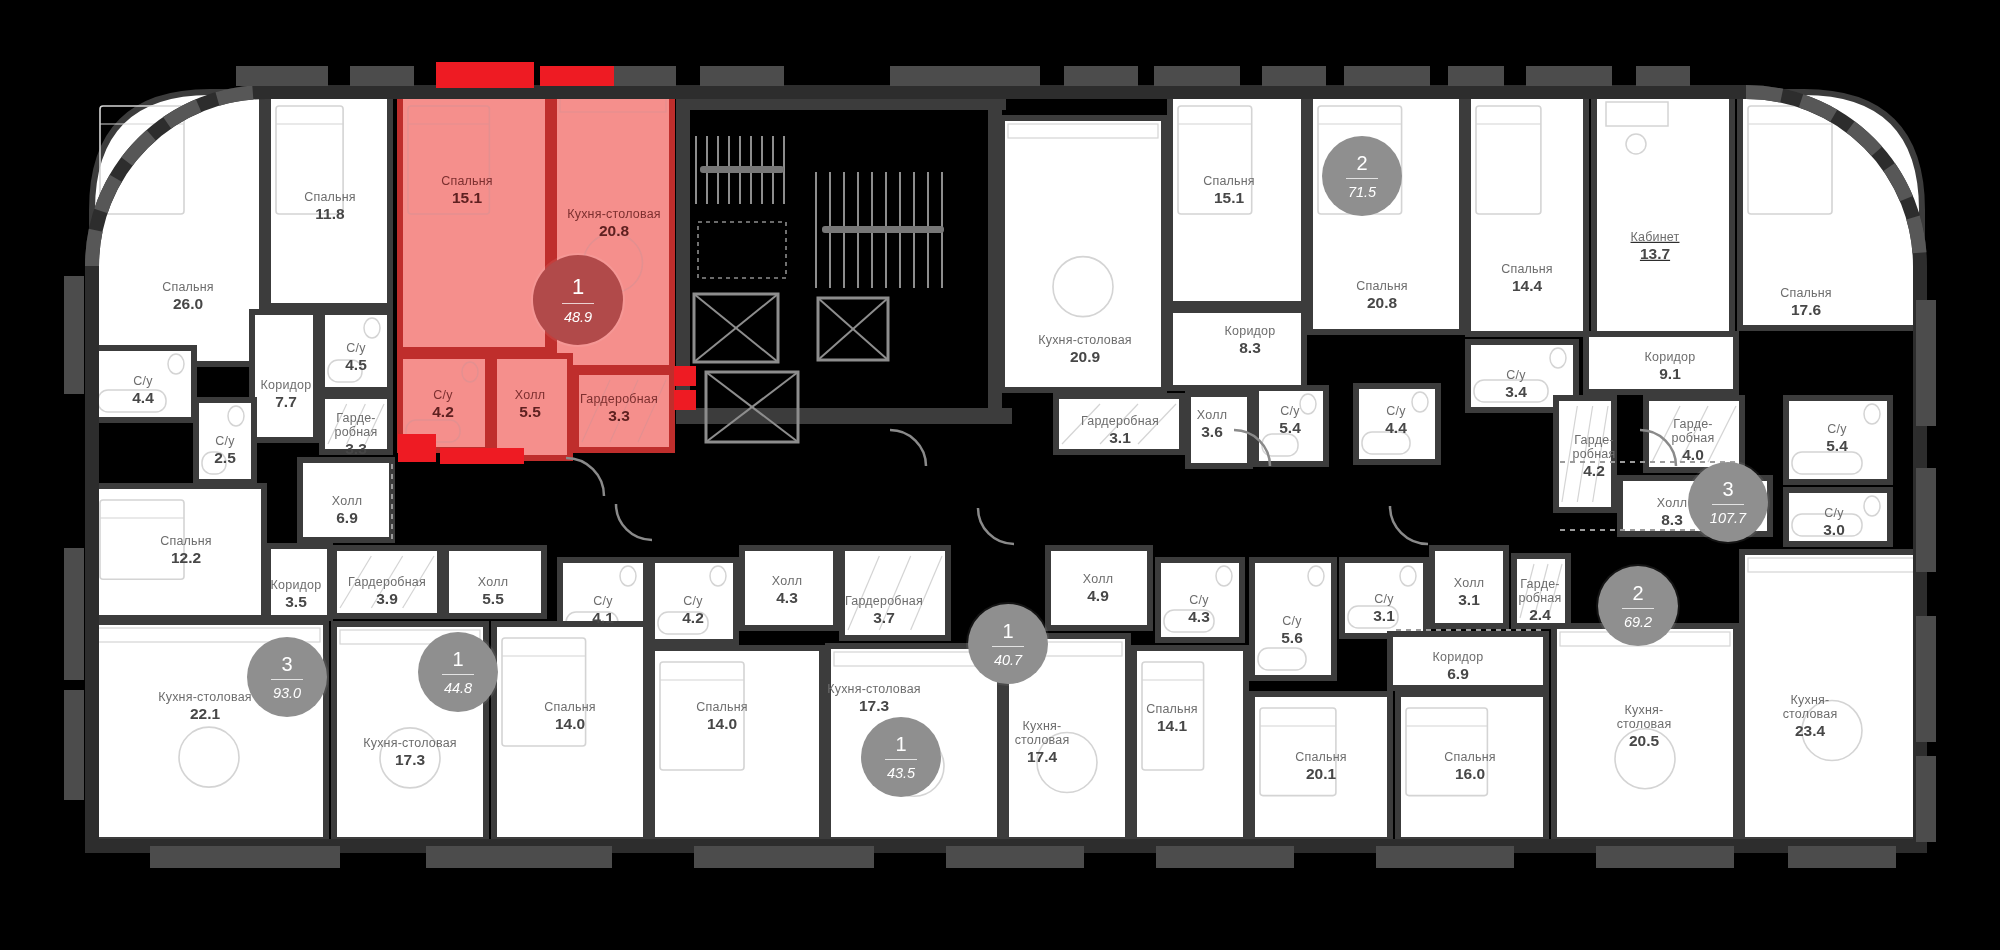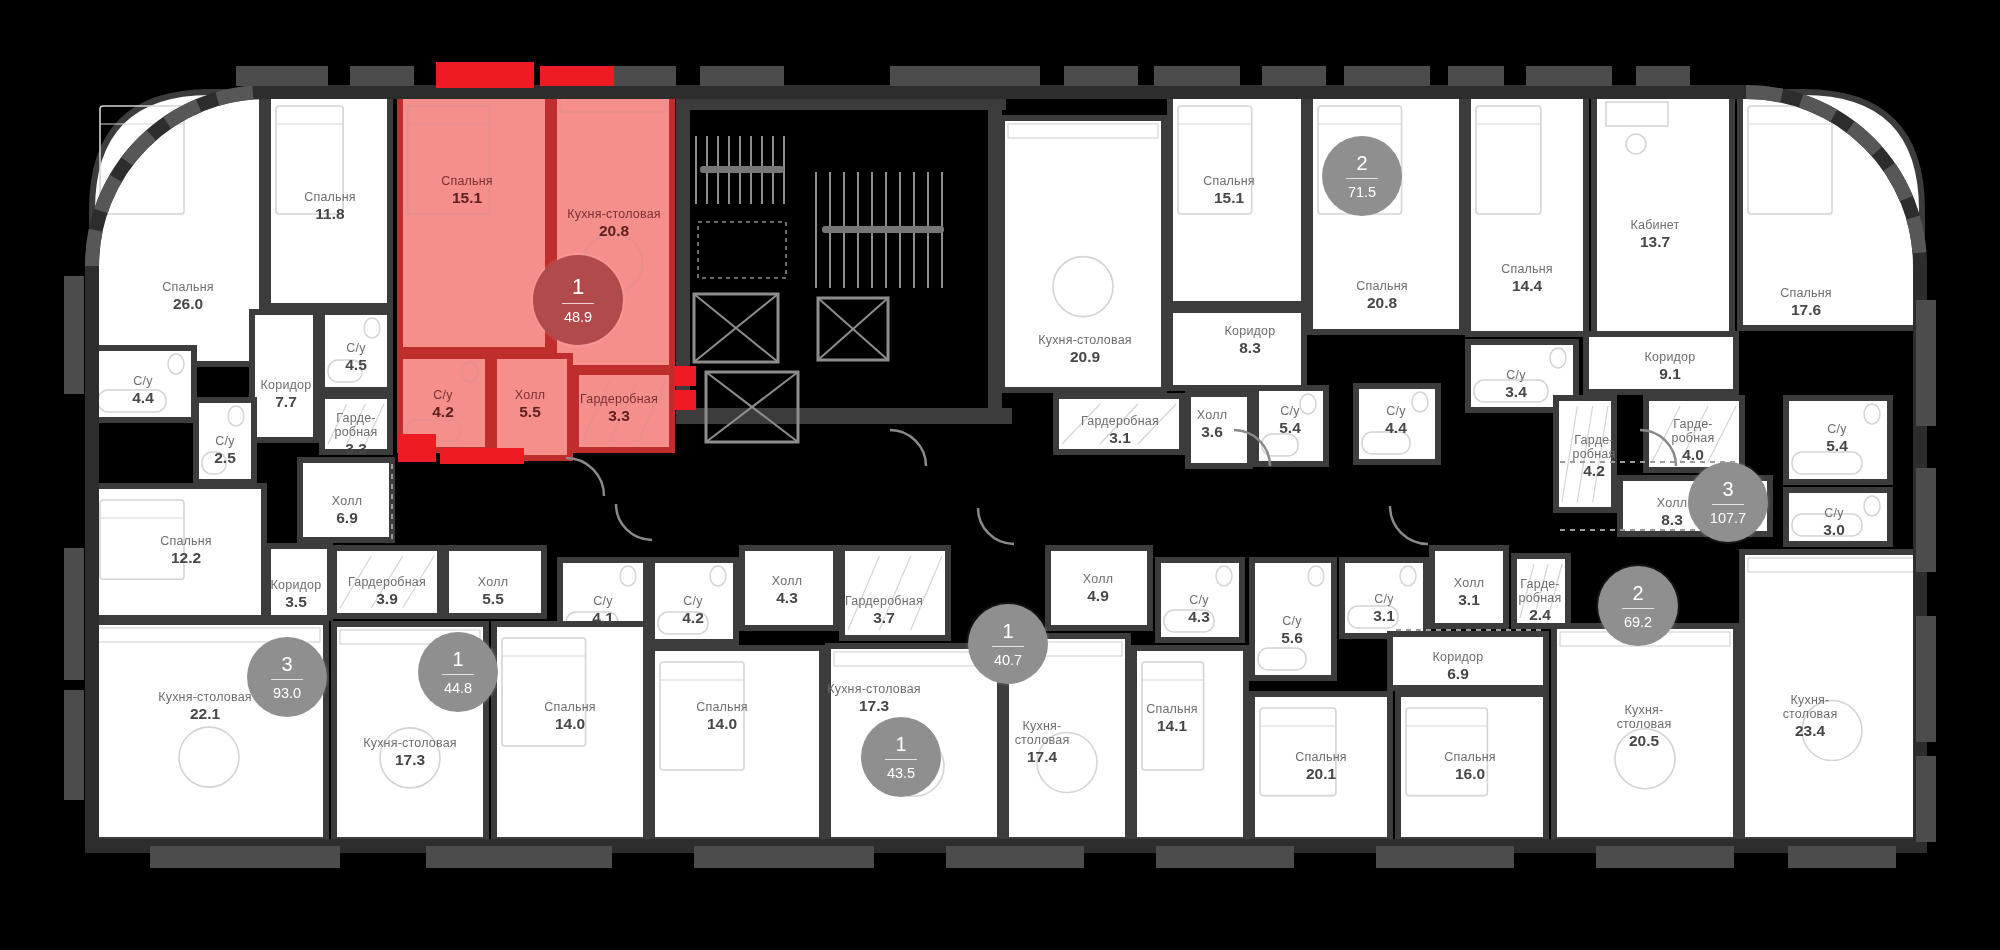--- a/index.html
+++ b/index.html
@@ -12,21 +12,21 @@
               white-space:pre-line;line-height:1.12;max-width:136px;pointer-events:none;}
   .room-name{display:block;font-size:12.5px;color:#6d6d6d;letter-spacing:.2px;margin-top:20px;}
   .room-area{display:block;font-size:15.5px;font-weight:700;color:#474747;margin-top:1px;}
   .hl-label .room-name{color:#7c2f2f;}
   .hl-label .room-area{color:#5e2020;}
   .badge{position:absolute;transform:translate(-50%,-50%);width:80px;height:80px;border-radius:50%;
          display:flex;flex-direction:column;align-items:center;justify-content:center;color:#fff;cursor:pointer;
          box-shadow:0 0 0 2px rgba(255,255,255,0.08);}
   .badge-rooms{font-size:20px;line-height:1;}
   .badge-div{width:32px;height:1px;background:rgba(255,255,255,.75);margin:5px 0;}
-  .badge-area{font-size:14.5px;}
+  .badge-area{font-size:14.5px;font-style:italic;}
   .badge.hl{width:90px;height:90px;}
   .badge.hl .badge-rooms{font-size:22px;}
 </style>
 </head>
 <body>
 
 <div class="plan-wrap">
   <svg id="plan-svg" viewBox="0 0 2000 950" width="2000" height="950">
     <g id="apartments-layer">
         <g>
@@ -334,21 +334,21 @@
       <div class="room-label" style="left: 1469px; top: 582px;"><span class="room-name">Холл</span><span class="room-area">3.1</span></div>
       <div class="room-label" style="left: 1540px; top: 590px;"><span class="room-name">Гарде-
 робная</span><span class="room-area">2.4</span></div>
       <div class="room-label" style="left: 1458px; top: 656px;"><span class="room-name">Коридор</span><span class="room-area">6.9</span></div>
       <div class="room-label" style="left: 1321px; top: 756px;"><span class="room-name">Спальня</span><span class="room-area">20.1</span></div>
       <div class="room-label" style="left: 1470px; top: 756px;"><span class="room-name">Спальня</span><span class="room-area">16.0</span></div>
       <div class="room-label" style="left: 1644px; top: 716px;"><span class="room-name">Кухня-
 столовая</span><span class="room-area">20.5</span></div>
       <div class="room-label" style="left: 1527px; top: 268px;"><span class="room-name">Спальня</span><span class="room-area">14.4</span></div>
       <div class="room-label" style="left: 1516px; top: 374px;"><span class="room-name">С/у</span><span class="room-area">3.4</span></div>
-      <div class="room-label" style="left: 1655px; top: 224px;"><span class="room-name">Кабинет</span><span class="room-area">13.7</span></div>
+      <div class="room-label" style="left: 1655px; top: 236px; text-decoration: underline;"><span class="room-name">Кабинет</span><span class="room-area">13.7</span></div>
       <div class="room-label" style="left: 1806px; top: 292px;"><span class="room-name">Спальня</span><span class="room-area">17.6</span></div>
       <div class="room-label" style="left: 1670px; top: 356px;"><span class="room-name">Коридор</span><span class="room-area">9.1</span></div>
       <div class="room-label" style="left: 1594px; top: 446px;"><span class="room-name">Гарде-
 робная</span><span class="room-area">4.2</span></div>
       <div class="room-label" style="left: 1693px; top: 430px;"><span class="room-name">Гарде-
 робная</span><span class="room-area">4.0</span></div>
       <div class="room-label" style="left: 1837px; top: 428px;"><span class="room-name">С/у</span><span class="room-area">5.4</span></div>
       <div class="room-label" style="left: 1672px; top: 502px;"><span class="room-name">Холл</span><span class="room-area">8.3</span></div>
       <div class="room-label" style="left: 1834px; top: 512px;"><span class="room-name">С/у</span><span class="room-area">3.0</span></div>
       <div class="room-label" style="left: 1810px; top: 706px;"><span class="room-name">Кухня-

